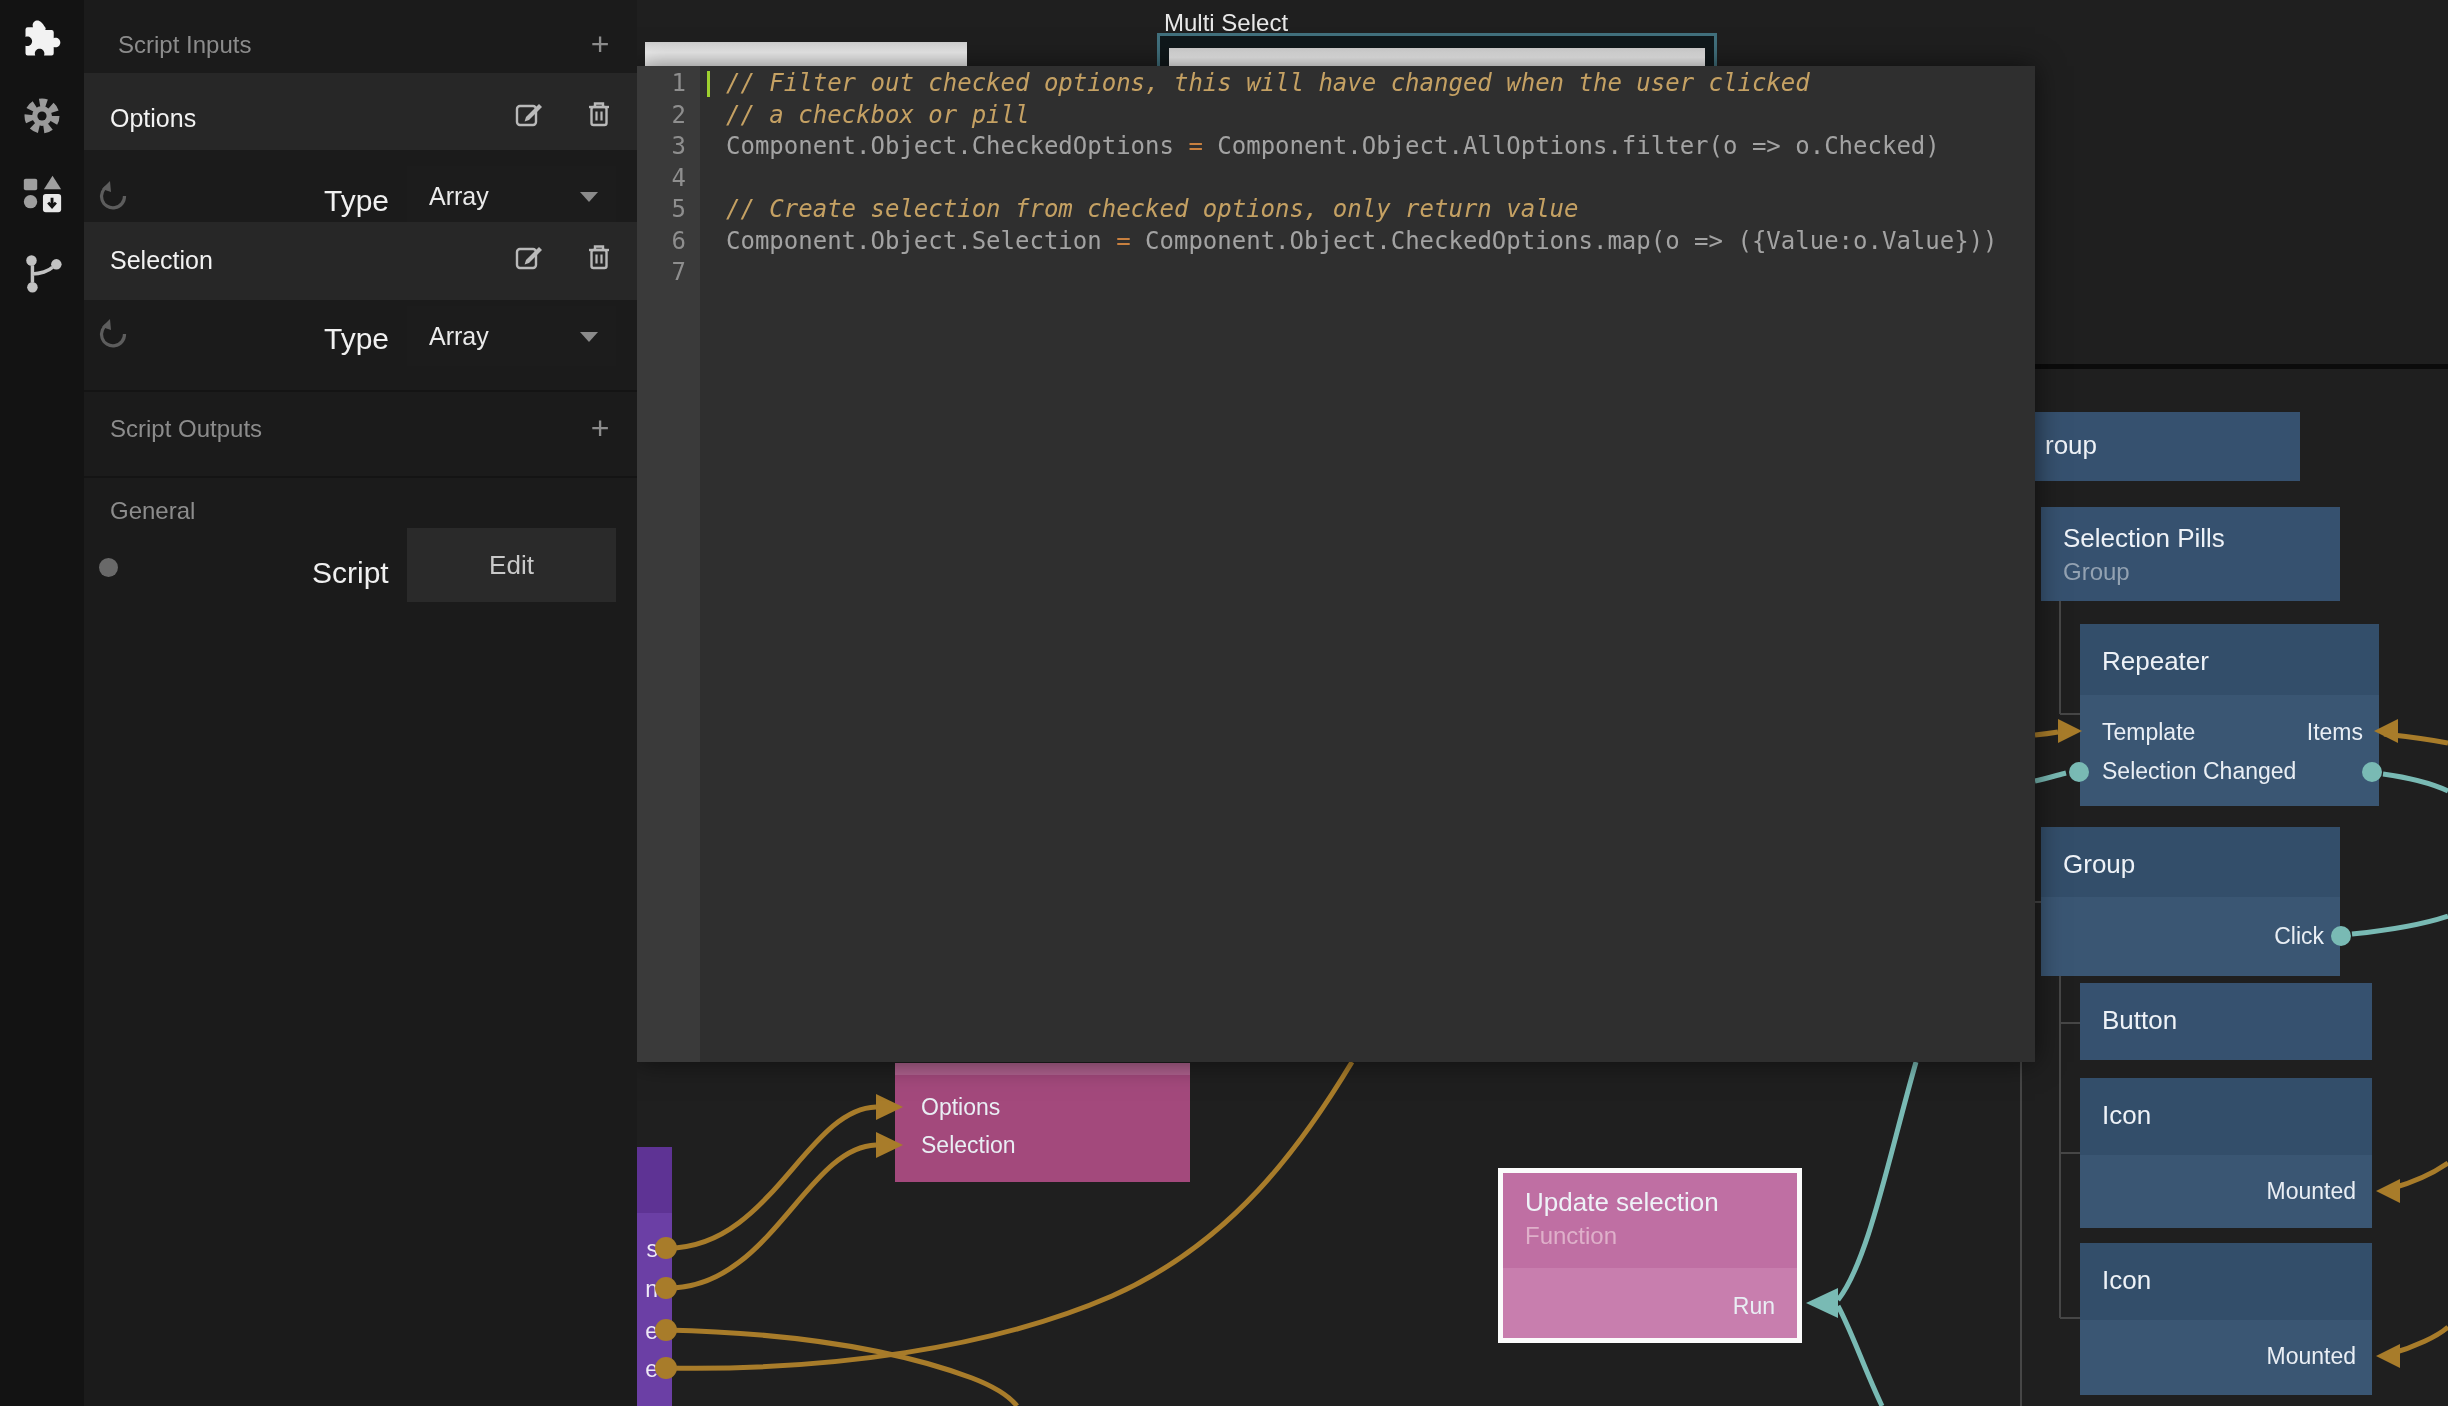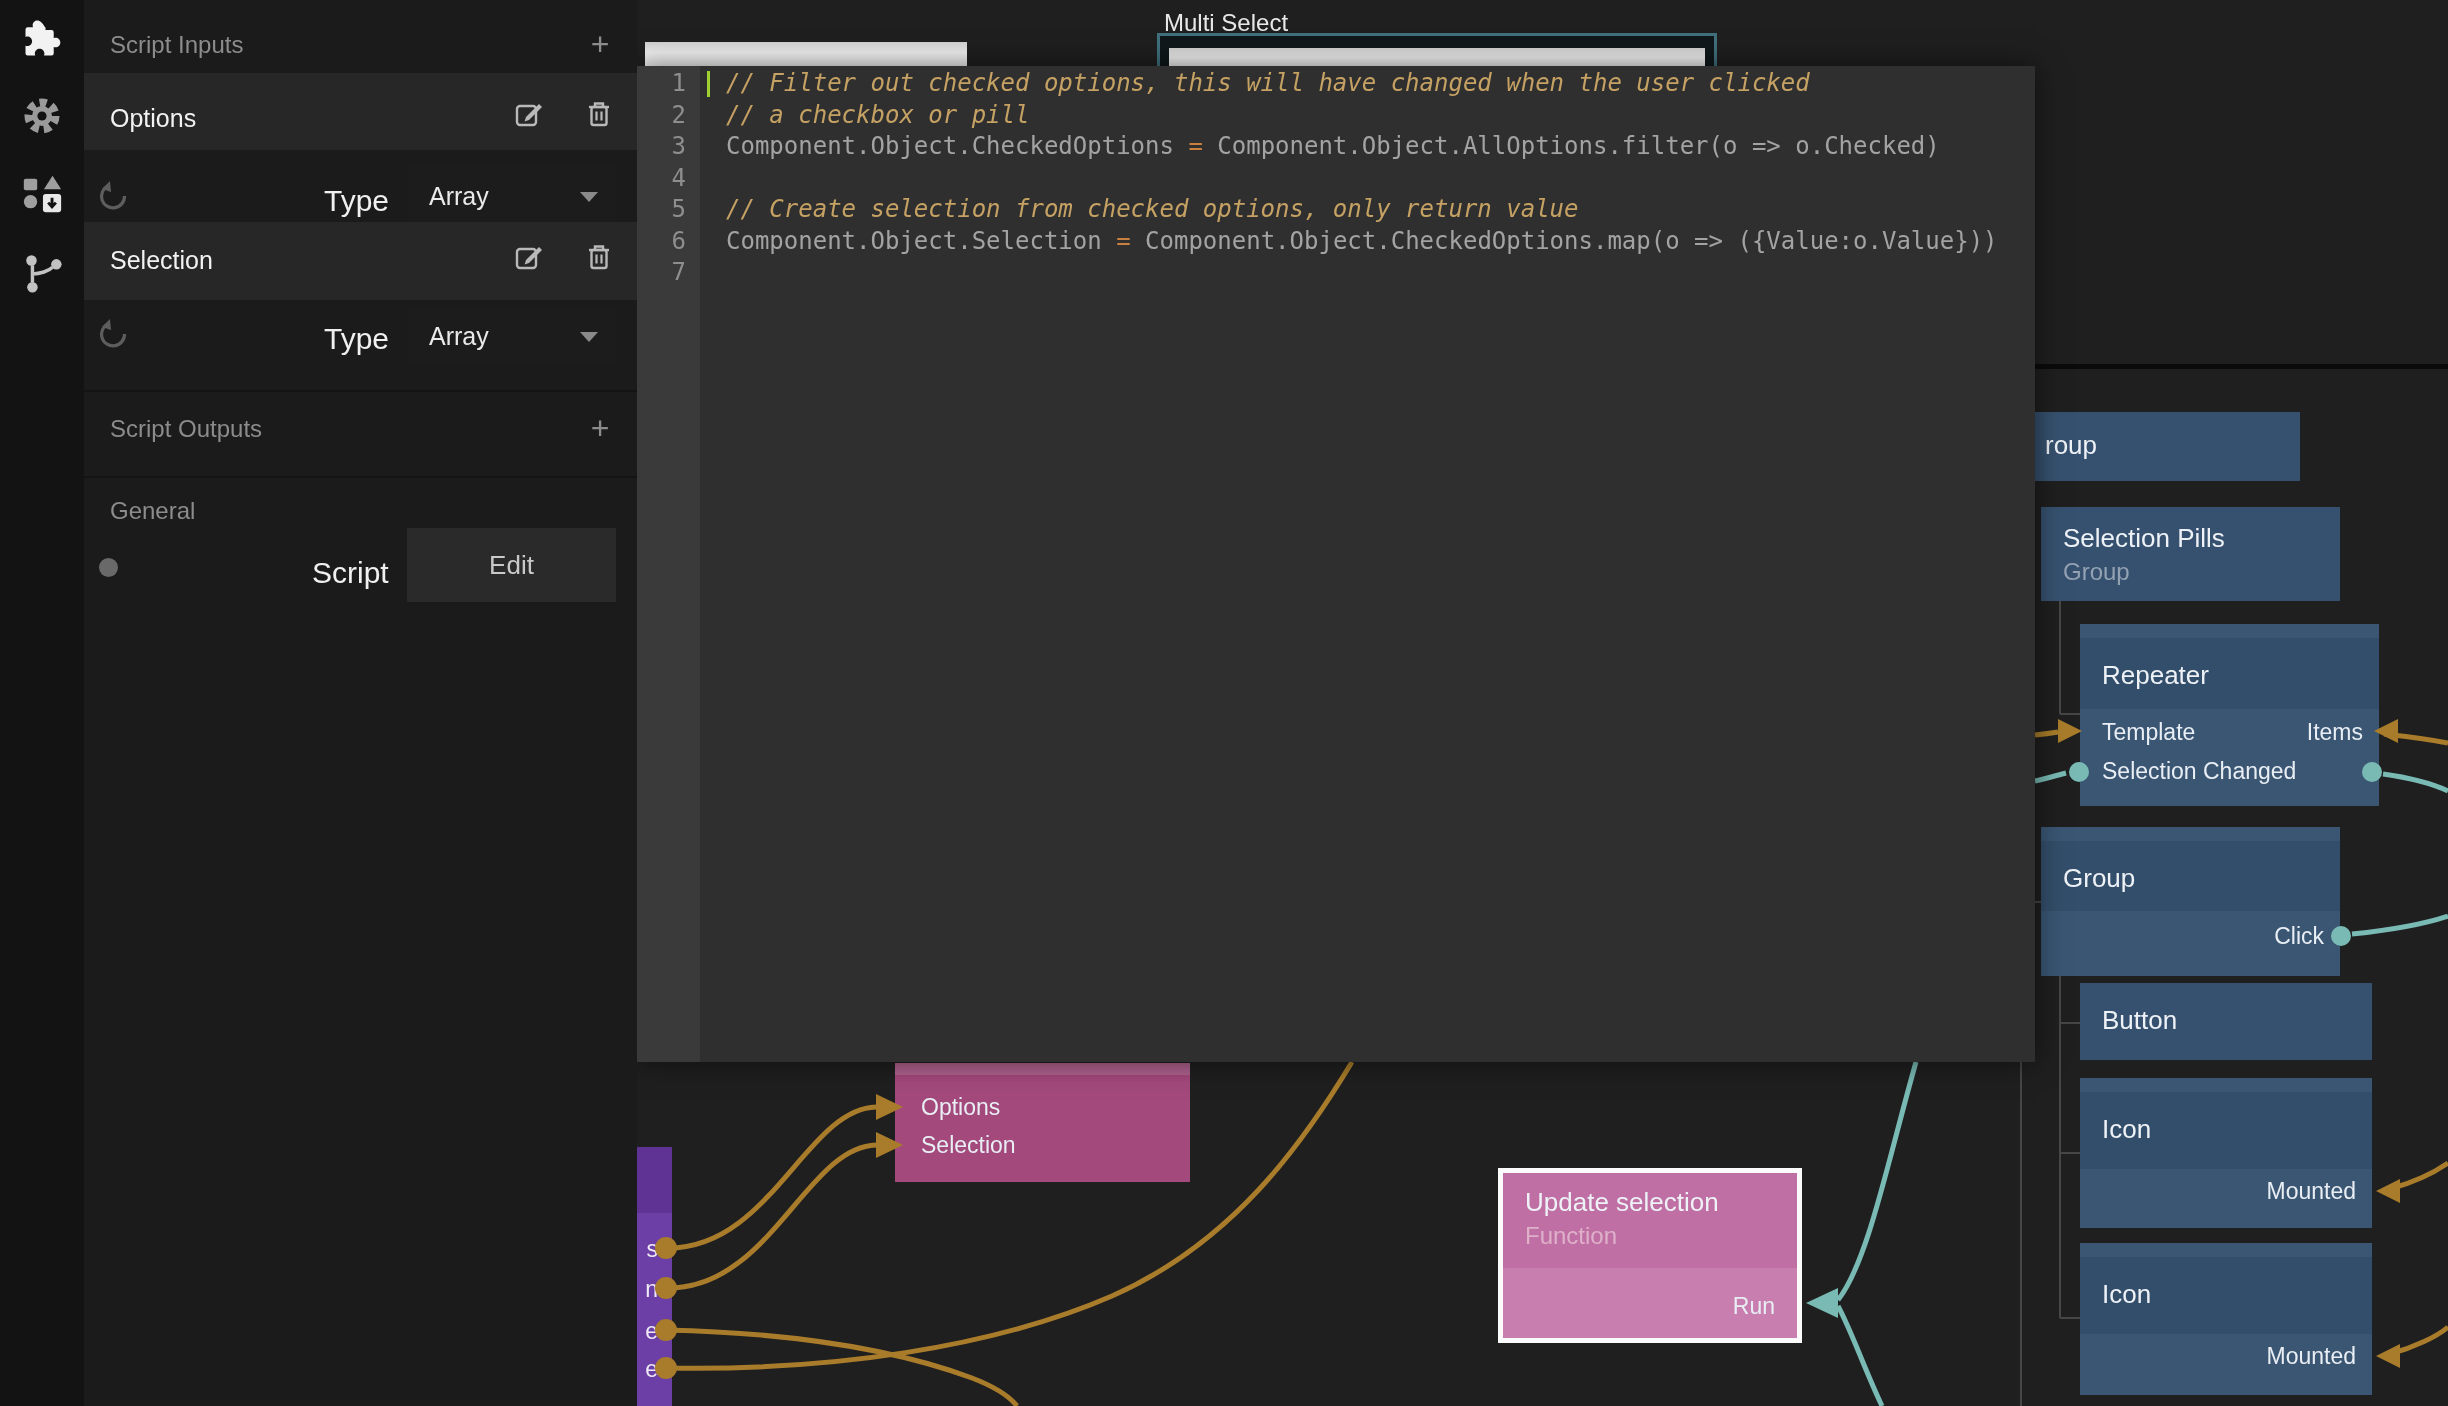--- a/index.html
+++ b/index.html
@@ -2,21 +2,21 @@
 <html><head>
 <meta charset="utf-8">
 <style>
   html,body{margin:0;padding:0;background:#0d0d0d;}
   #stage{position:relative;width:2448px;height:1406px;overflow:hidden;
          font-family:"Liberation Sans",sans-serif;background:#1f1f1f;}
   
   #graph-canvas{position:absolute;inset:0;background:#1f1f1f;}
   .gnode{position:absolute;box-sizing:border-box;color:#e9eef4;}
   .blue{background:#3a5673;}
-  .blue .nhead{background:#334e6a;margin-top:14px;}
+  .blue .nhead{background:#334e6a;}
   .nhead{box-sizing:border-box;}
   .ntitle{font-size:26px;color:#eef2f7;}
   .nsub{font-size:24px;color:#93a2b2;margin-top:4px;}
   .pport{position:absolute;font-size:23px;color:#e9eef4;white-space:nowrap;}
   .pr{right:16px;text-align:right;}
   .pl{left:22px;}
   .wire-layer{position:absolute;inset:0;pointer-events:none;}
   .sepline{position:absolute;left:2035px;top:364px;width:413px;height:5px;background:#0b0b0b;}
   
   .preview-label{position:absolute;left:1164px;top:9px;font-size:24px;color:#e8e8e8;}
@@ -207,21 +207,21 @@
         <div class="code-line"><span class="ln">4</span><span class="ct"></span></div>
         <div class="code-line"><span class="ln">5</span><span class="ct"><span class="seg-comment">// Create selection from checked options, only return value</span></span></div>
         <div class="code-line"><span class="ln">6</span><span class="ct"><span class="seg-plain">Component.Object.Selection </span><span class="seg-op">=</span><span class="seg-plain"> Component.Object.CheckedOptions.map(o =&gt; ({Value:o.Value}))</span></span></div>
         <div class="code-line"><span class="ln">7</span><span class="ct"></span></div>
       </div>
     <div class="cursor"></div>
   </div>
   <div class="popup-anchor"></div>
 
   <div id="prop-panel">
-    <div class="sect-label" style="left:26px;top:31px;">Script Inputs</div>
+    <div class="sect-label" style="left:34px;top:31px;">Script Inputs</div>
     <div class="plus-btn" style="left:496px;top:26px;">+</div>
 
     <div class="row-hl" style="top:73px;height:77px;"></div>
     <div class="item-label" style="top:104px;">Options</div>
     <svg class="mini-icon" style="left:430px;top:99px;" viewBox="0 0 30 30">
       <rect x="3" y="7" width="19" height="19" rx="3" fill="none" stroke="#b9b9b9" stroke-width="2.4"></rect>
       <path d="M12 18 L25 5 l3 3 L15 21 l-4.4 1.4 z" fill="#b9b9b9"></path>
     </svg>
     <svg class="mini-icon" style="left:500px;top:99px;" viewBox="0 0 30 30">
       <path d="M5 8 h20" stroke="#b9b9b9" stroke-width="2.4" fill="none"></path>

